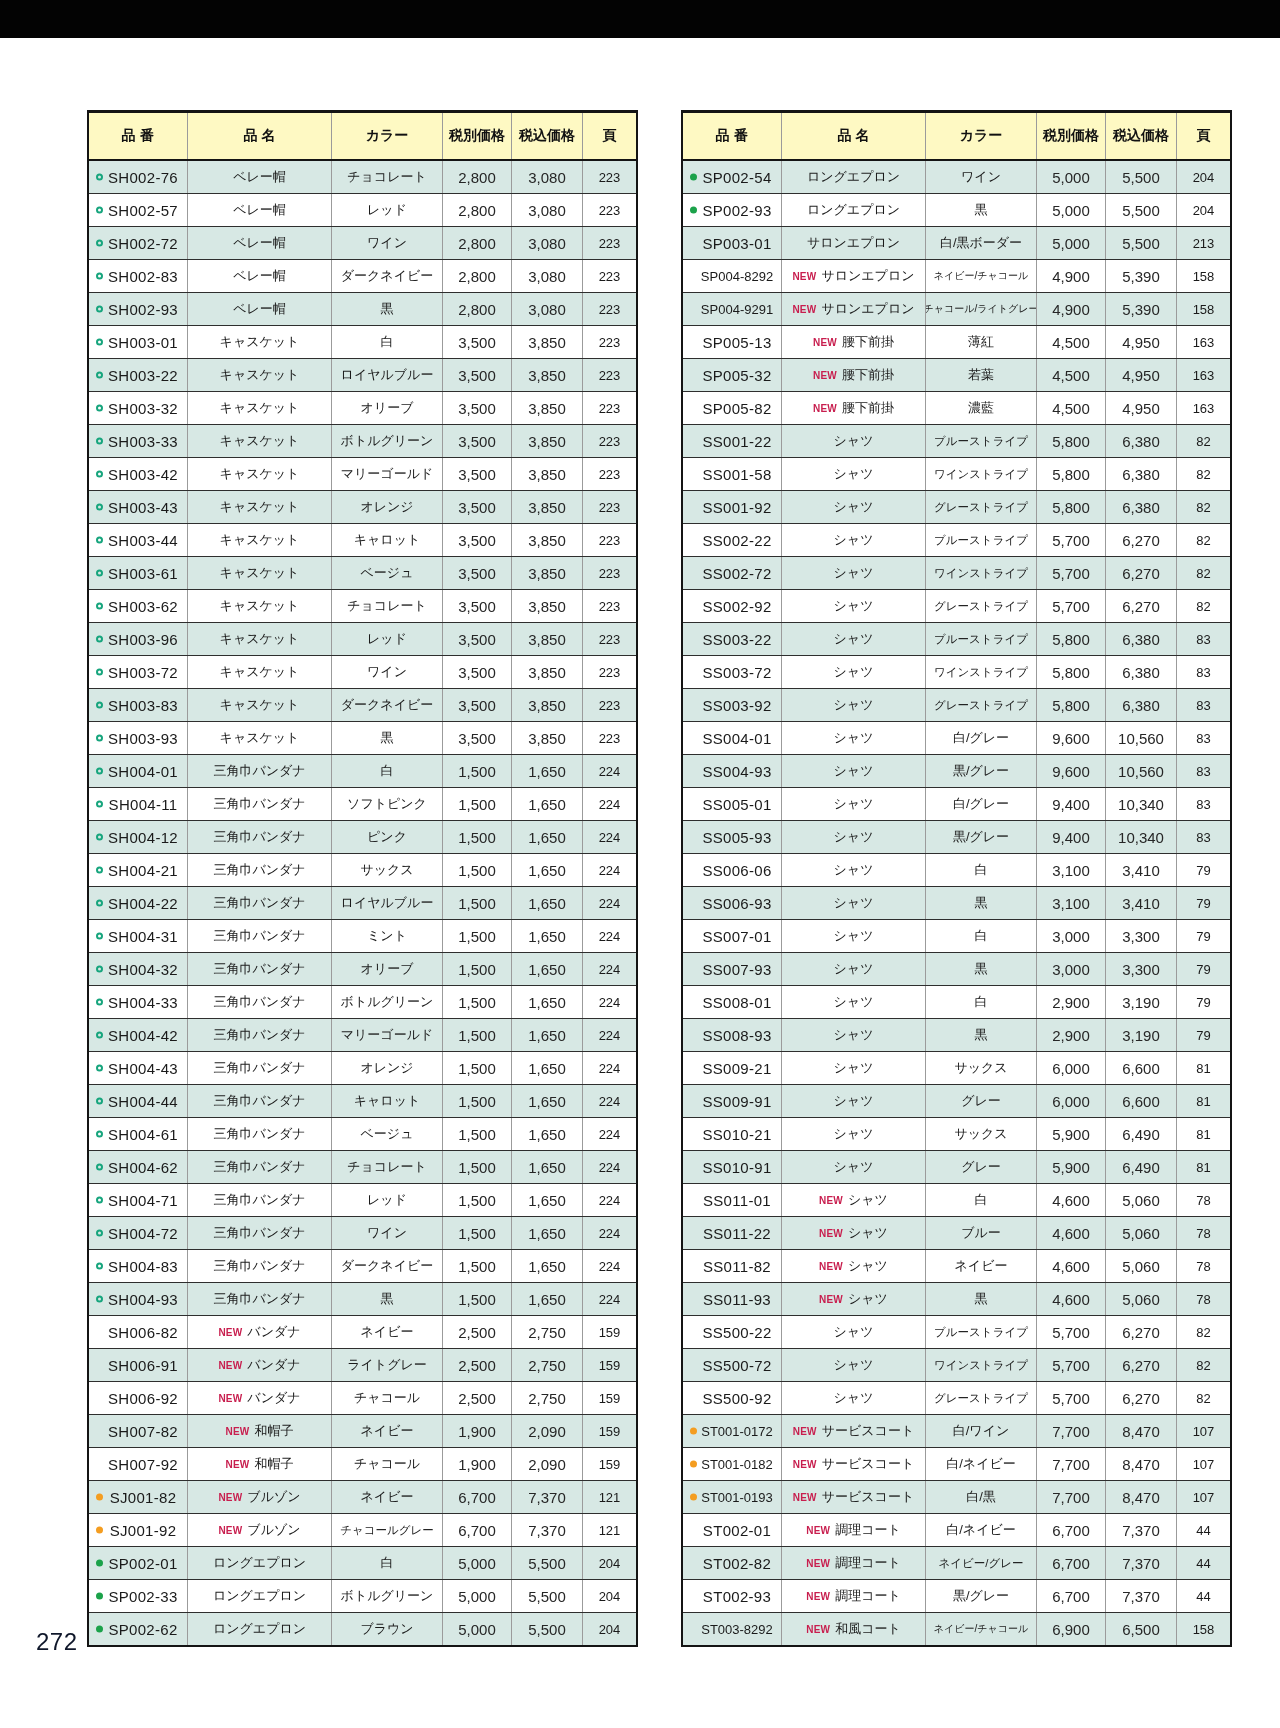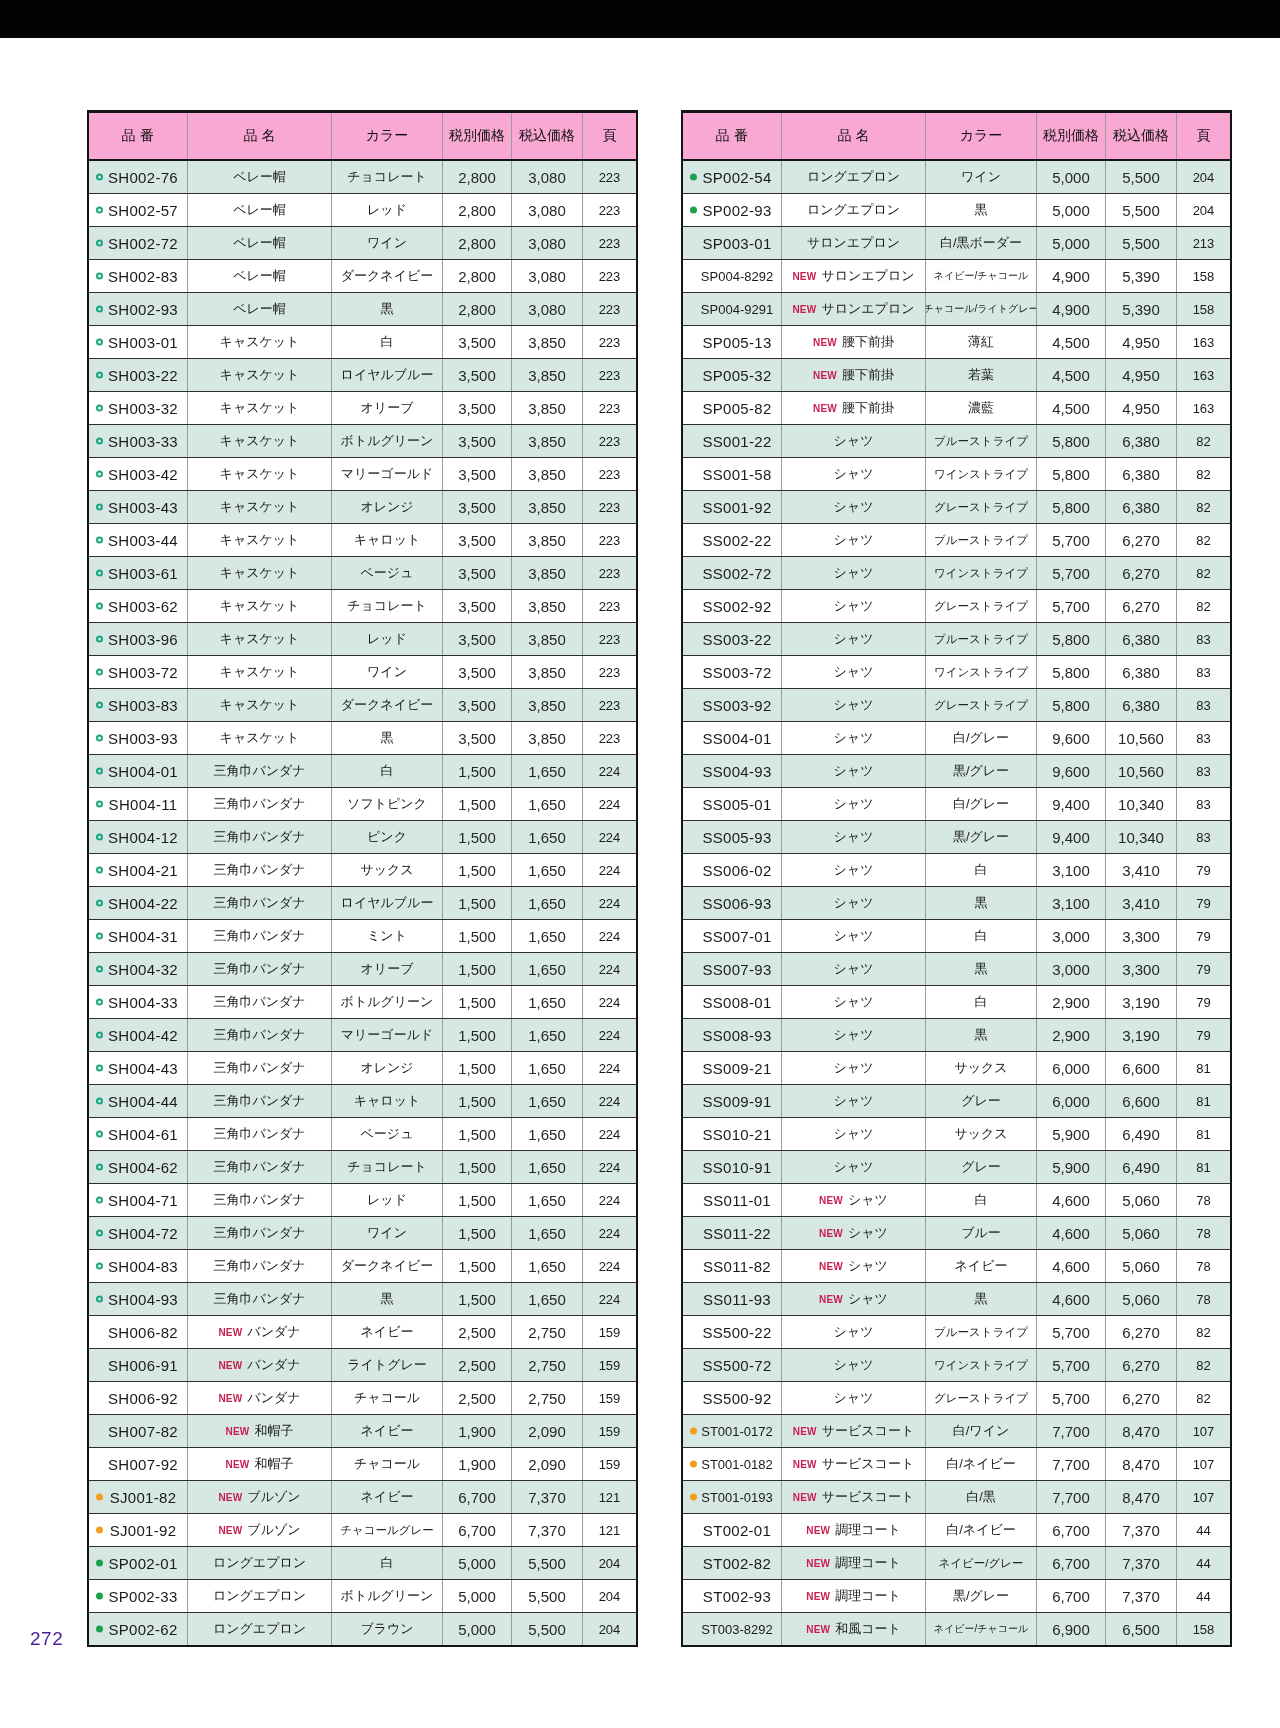--- a/index.html
+++ b/index.html
@@ -11,21 +11,21 @@
   .topbar{position:absolute;left:0;top:0;width:1280px;height:38px;background:#030303}
   .ptable{
     position:absolute;top:110px;width:551px;box-sizing:border-box;
     border:2px solid #141414;border-top-width:3px;background:#fff;
   }
   #ltable{left:87px}
   #rtable{left:681px}
   .trow{display:flex;height:32px;border-bottom:1px solid #2e2e2e;background:#fff}
   .trow:last-child{border-bottom:none}
   .trow.alt{background:#d7e8e4}
-  .trow.thead{height:46px;border-bottom:2px solid #141414;font-weight:normal;background:#f9a8d4}
+  .trow.thead{height:46px;border-bottom:2px solid #141414;font-weight:bold;background:#fef9c3}
   .cell{
     display:flex;align-items:center;justify-content:center;
     border-left:1px solid #9b9b9b;box-sizing:border-box;position:relative;
     overflow:hidden;white-space:nowrap;
   }
   .cell:first-child{border-left:none}
   .c0{width:98px;font-size:15px;letter-spacing:.3px;padding-left:10px}
   .c1{width:144px;font-size:13px;gap:5px}
   .c2{width:111px;font-size:13px}
   .c3{width:69px;font-size:15px;color:#262626}
@@ -34,21 +34,21 @@
   .thead .cell{font-size:14px;padding-left:0;color:#111}
   .fs13{font-size:13px;letter-spacing:0}
   .fs12{font-size:11.5px}
   .fs10{font-size:10px}
   .new{color:#c81e4e;font-size:10px;font-weight:bold;letter-spacing:.2px}
   .mk{position:absolute;left:7px;top:50%;transform:translateY(-50%);
       width:7px;height:7px;border-radius:50%;box-sizing:border-box}
   .mk.o{border:2px solid #17a57d}
   .mk.g{background:#1ba24a}
   .mk.y{background:#f49d20}
-  .pagenum{position:absolute;left:30px;top:1628px;font-size:19px;color:#4c1d95;letter-spacing:.5px}
+  .pagenum{position:absolute;left:36px;top:1628px;font-size:24px;color:#0f172a;letter-spacing:.5px}
 </style>
 </head>
 <body>
 
 <div>
   <div class="topbar"></div>
   <div class="ptable" id="ltable">
       <div class="trow thead">
         <div class="cell c0">品 番</div>
         <div class="cell c1">品 名</div>
@@ -1040,21 +1040,21 @@
         </div>
         <div class="cell c2">
           <span>黒/グレー</span>
         </div>
         <div class="cell c3">9,400</div>
         <div class="cell c4">10,340</div>
         <div class="cell c5">83</div>
       </div>
       <div class="trow">
         <div class="cell c0">
-          <span>SS006-02</span>
+          <span>SS006-06</span>
         </div>
         <div class="cell c1">
           <span>シャツ</span>
         </div>
         <div class="cell c2">
           <span>白</span>
         </div>
         <div class="cell c3">3,100</div>
         <div class="cell c4">3,410</div>
         <div class="cell c5">79</div>

